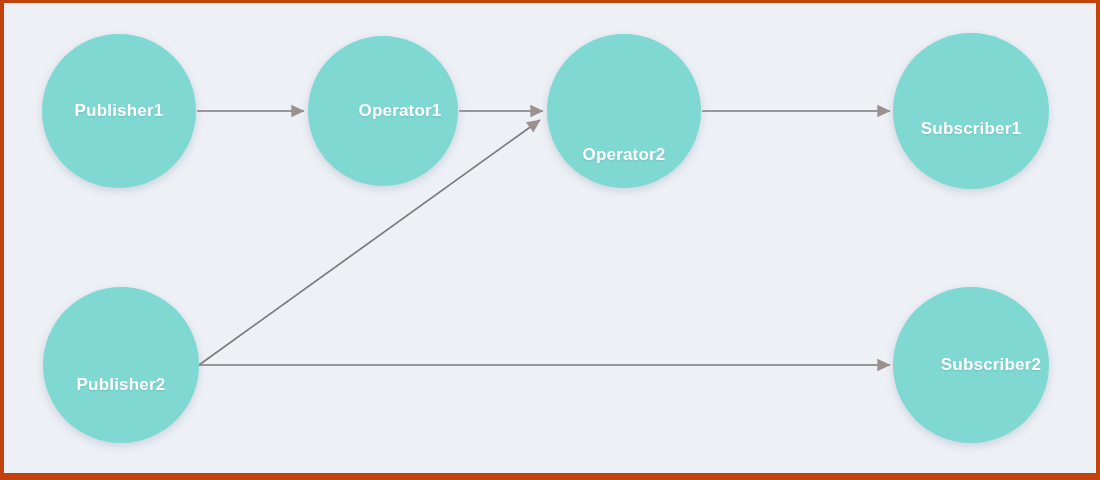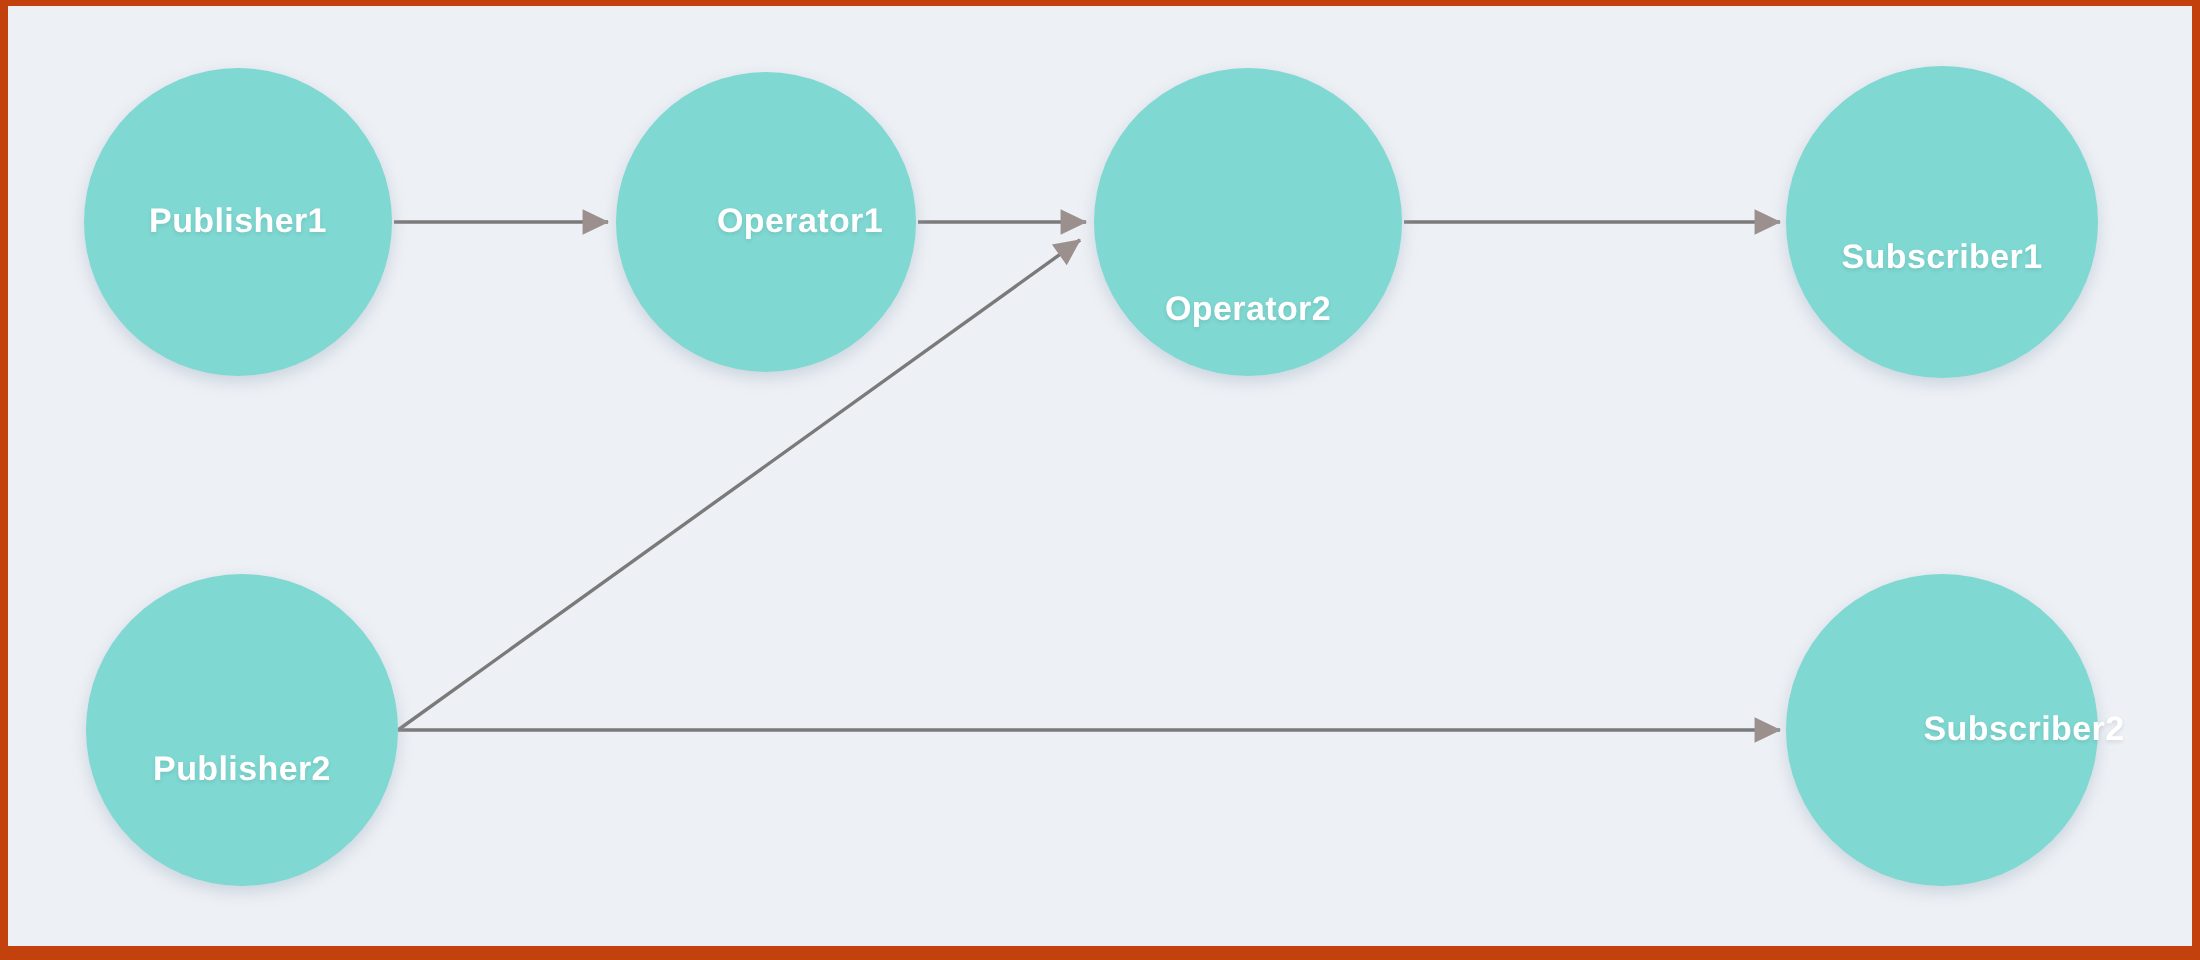--- a/index.html
+++ b/index.html
@@ -76,16 +76,16 @@
         <circle cx="971" cy="365" r="78" fill="#7fd8d2" filter="url(#nodeShadow)"></circle>
       </g>
   </svg>
 
   <div id="labels-layer">
       <div class="node-label" style="left: 119px; top: 111px; color: rgb(255, 255, 255);">Publisher1</div>
       <div class="node-label" style="left: 400px; top: 111px; color: rgb(255, 255, 255);">Operator1</div>
       <div class="node-label" style="left: 624px; top: 111px; color: rgb(255, 255, 255); margin-top: 44px;">Operator2</div>
       <div class="node-label" style="left: 971px; top: 129px; color: rgb(255, 255, 255);">Subscriber1</div>
       <div class="node-label" style="left: 121px; top: 385px; color: rgb(255, 255, 255);">Publisher2</div>
-      <div class="node-label" style="left: 1012px; top: 365px; color: rgb(255, 255, 255);">Subscriber2</div>
+      <div class="node-label" style="left: 991px; top: 365px; color: rgb(255, 255, 255);">Subscriber2</div>
     </div>
 
 </div>
 
 </body></html>

